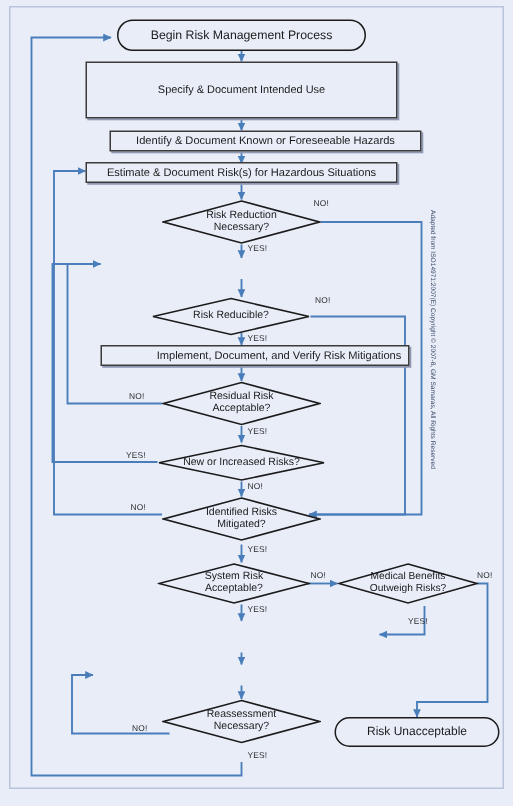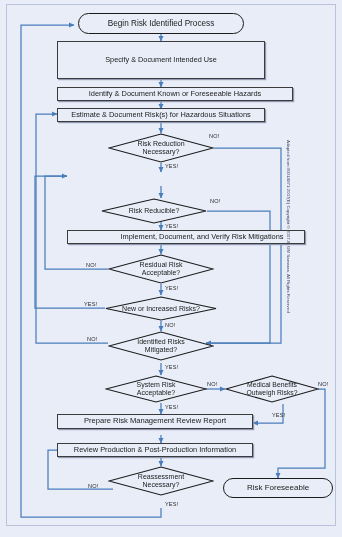--- a/index.html
+++ b/index.html
@@ -78,28 +78,28 @@
       <path d="M318,389 L325,389 L325,468 L278,468 L278,478" marker-end="url(#ah)"></path>
 
       <path d="M113,489 L48,489 L48,450 L62,450" marker-end="url(#ah)"></path>
 
       <path d="M161,508 L161,517 L21,517 L21,25 L74,25" marker-end="url(#ah)"></path>
 
     </g>
   </svg>
 
   <div class="node term" style="left:78px;top:13px;width:166px;height:21px;font-size:8.2px;">
-    <span class="lbl">Begin Risk Identified Process</span>
+    <span class="lbl">Begin Risk Management Process</span>
   </div>
 
   <div class="node proc" style="left:57px;top:41px;width:208px;height:38px;font-size:7.3px;flex-direction:row;">
     <span class="lbl">Specify &amp; Document Intended Use</span>
   </div>
 
-  <div class="node proc" style="left:57px;top:87px;width:236px;height:14px;font-size:7.4px;">
+  <div class="node proc" style="left:73px;top:87px;width:208px;height:14px;font-size:7.4px;">
     <span class="lbl">Identify &amp; Document Known or Foreseeable Hazards</span>
   </div>
 
   <div class="node proc" style="left:57px;top:108px;width:208px;height:14px;font-size:7.4px;">
     <span class="lbl">Estimate &amp; Document Risk(s) for Hazardous Situations</span>
   </div>
 
   <div class="dec" style="left:108px;top:133px;width:106px;height:30px;">
     <svg width="106" height="30" viewBox="0 0 106 30" xmlns="http://www.w3.org/2000/svg">
       <polygon points="53,1 105,15 53,29 1,15" fill="#e8edf8" stroke="#1b1b1b" stroke-width="1.1"></polygon>
@@ -113,21 +113,21 @@
 
   <div class="dec" style="left:101px;top:198px;width:106px;height:26px;">
     <svg width="106" height="26" viewBox="0 0 106 26" xmlns="http://www.w3.org/2000/svg">
       <polygon points="53,1 105,13 53,25 1,13" fill="#e8edf8" stroke="#1b1b1b" stroke-width="1.1"></polygon>
     </svg>
     <div class="dlabel" style="font-size:7px;">
       <span>Risk Reducible?</span>
     </div>
   </div>
 
-  <div class="node proc" style="left:67px;top:230px;width:238px;height:14px;font-size:7.4px;padding-left:32px;">
+  <div class="node proc" style="left:67px;top:230px;width:206px;height:14px;font-size:7.4px;padding-left:32px;">
     <span class="lbl">Implement, Document, and Verify Risk Mitigations</span>
   </div>
 
   <div class="dec" style="left:108px;top:254px;width:106px;height:30px;">
     <svg width="106" height="30" viewBox="0 0 106 30" xmlns="http://www.w3.org/2000/svg">
       <polygon points="53,1 105,15 53,29 1,15" fill="#e8edf8" stroke="#1b1b1b" stroke-width="1.1"></polygon>
     </svg>
     <div class="dlabel" style="font-size:7px;">
       <span>Residual Risk</span>
       <span>Acceptable?</span>
@@ -166,40 +166,34 @@
   <div class="dec" style="left:225px;top:375px;width:94px;height:28px;">
     <svg width="94" height="28" viewBox="0 0 94 28" xmlns="http://www.w3.org/2000/svg">
       <polygon points="47,1 93,14 47,27 1,14" fill="#e8edf8" stroke="#1b1b1b" stroke-width="1.1"></polygon>
     </svg>
     <div class="dlabel" style="font-size:6.8px;">
       <span>Medical Benefits</span>
       <span>Outweigh Risks?</span>
     </div>
   </div>
 
-  <div class="node proc" style="left:57px;top:414px;width:196px;height:15px;font-size:7.6px;">
-    <span class="lbl">Prepare Risk Management Review Report</span>
-  </div>
-
-  <div class="node proc" style="left:57px;top:443px;width:196px;height:14px;font-size:7.4px;">
-    <span class="lbl">Review Production &amp; Post-Production Information</span>
-  </div>
+
 
   <div class="dec" style="left:108px;top:466px;width:106px;height:30px;">
     <svg width="106" height="30" viewBox="0 0 106 30" xmlns="http://www.w3.org/2000/svg">
       <polygon points="53,1 105,15 53,29 1,15" fill="#e8edf8" stroke="#1b1b1b" stroke-width="1.1"></polygon>
     </svg>
     <div class="dlabel" style="font-size:7px;">
       <span>Reassessment</span>
       <span>Necessary?</span>
     </div>
   </div>
 
   <div class="node term" style="left:223px;top:478px;width:110px;height:20px;font-size:8px;">
-    <span class="lbl">Risk Foreseeable</span>
+    <span class="lbl">Risk Unacceptable</span>
   </div>
 
   <span class="flag" style="left:209px;top:133px;font-size:5.6px;">NO!</span>
   <span class="flag" style="left:165px;top:163px;font-size:5.6px;">YES!</span>
 
   <span class="flag" style="left:210px;top:198px;font-size:5.6px;">NO!</span>
   <span class="flag" style="left:165px;top:223px;font-size:5.6px;">YES!</span>
 
   <span class="flag" style="left:86px;top:262px;font-size:5.6px;">NO!</span>
   <span class="flag" style="left:165px;top:285px;font-size:5.6px;">YES!</span>

